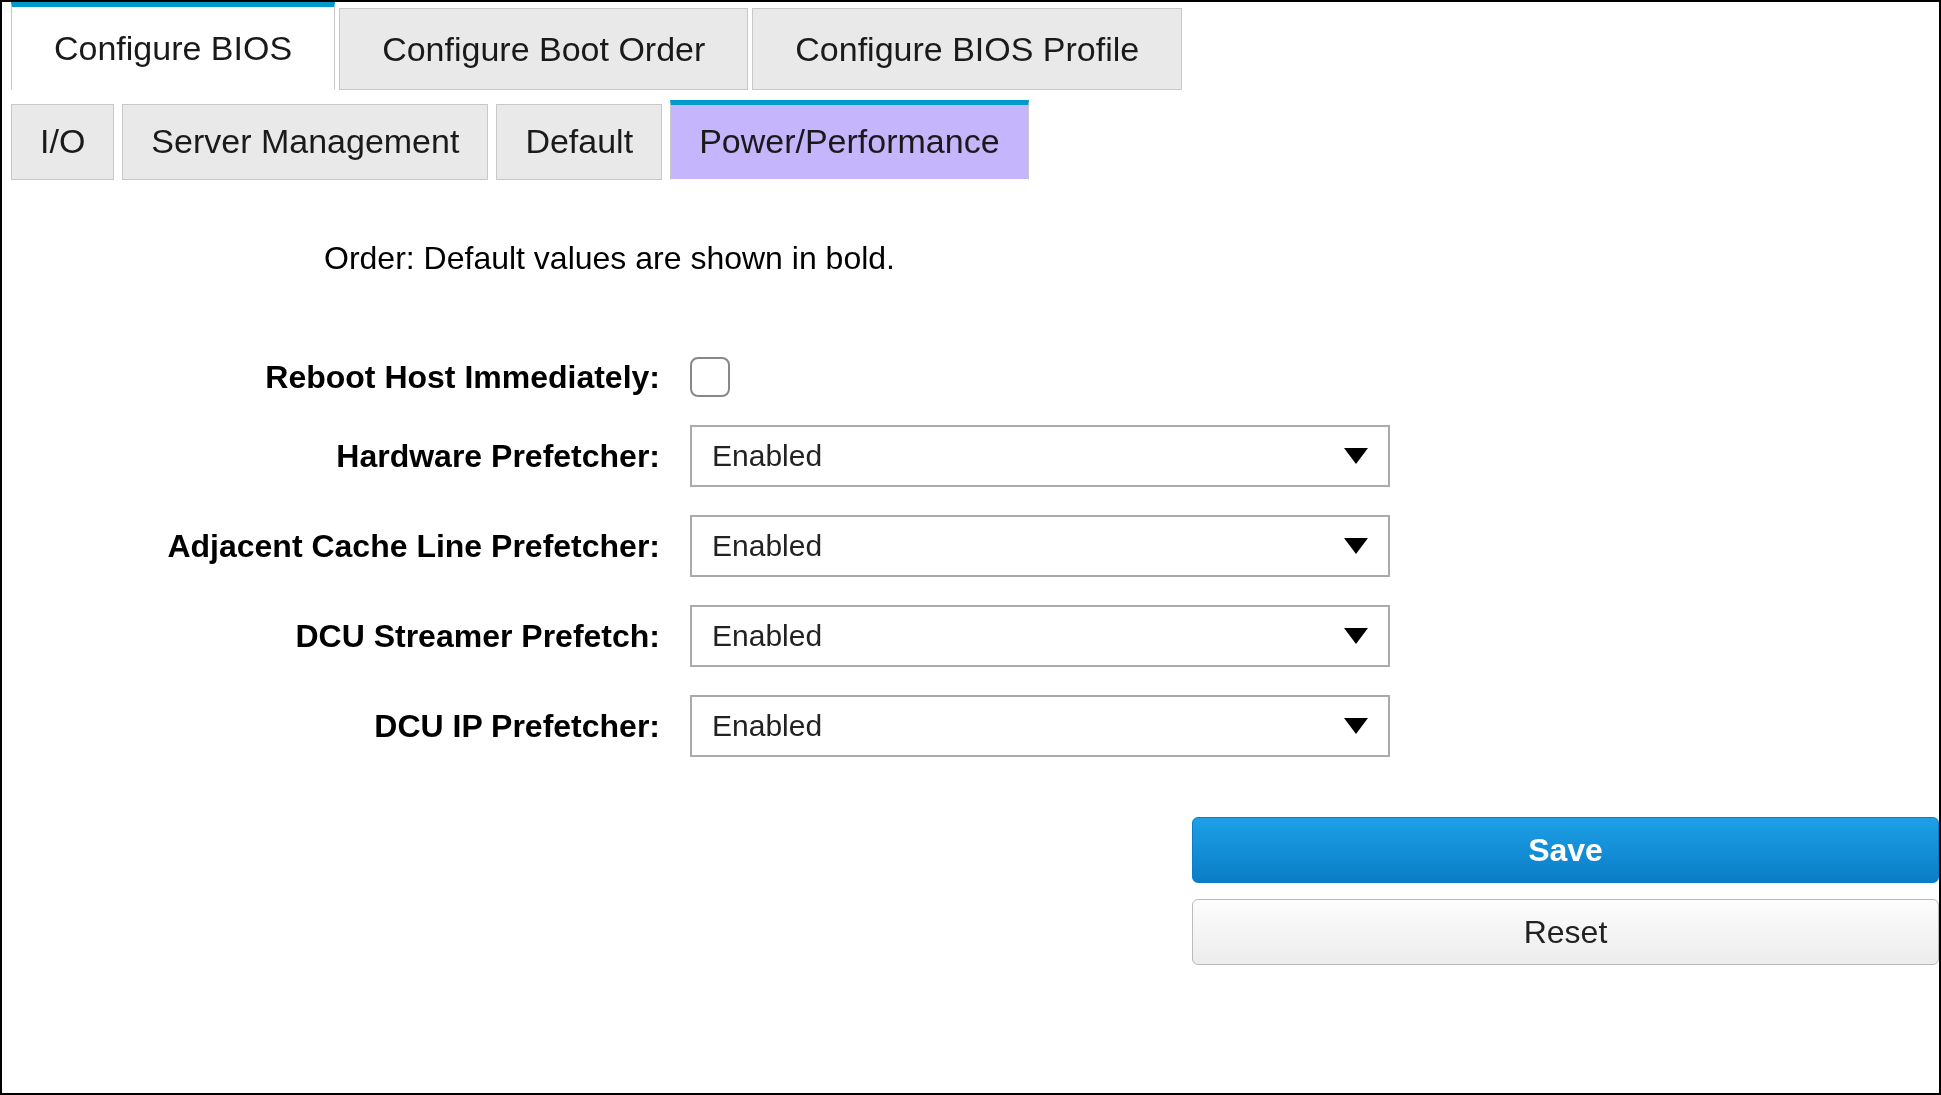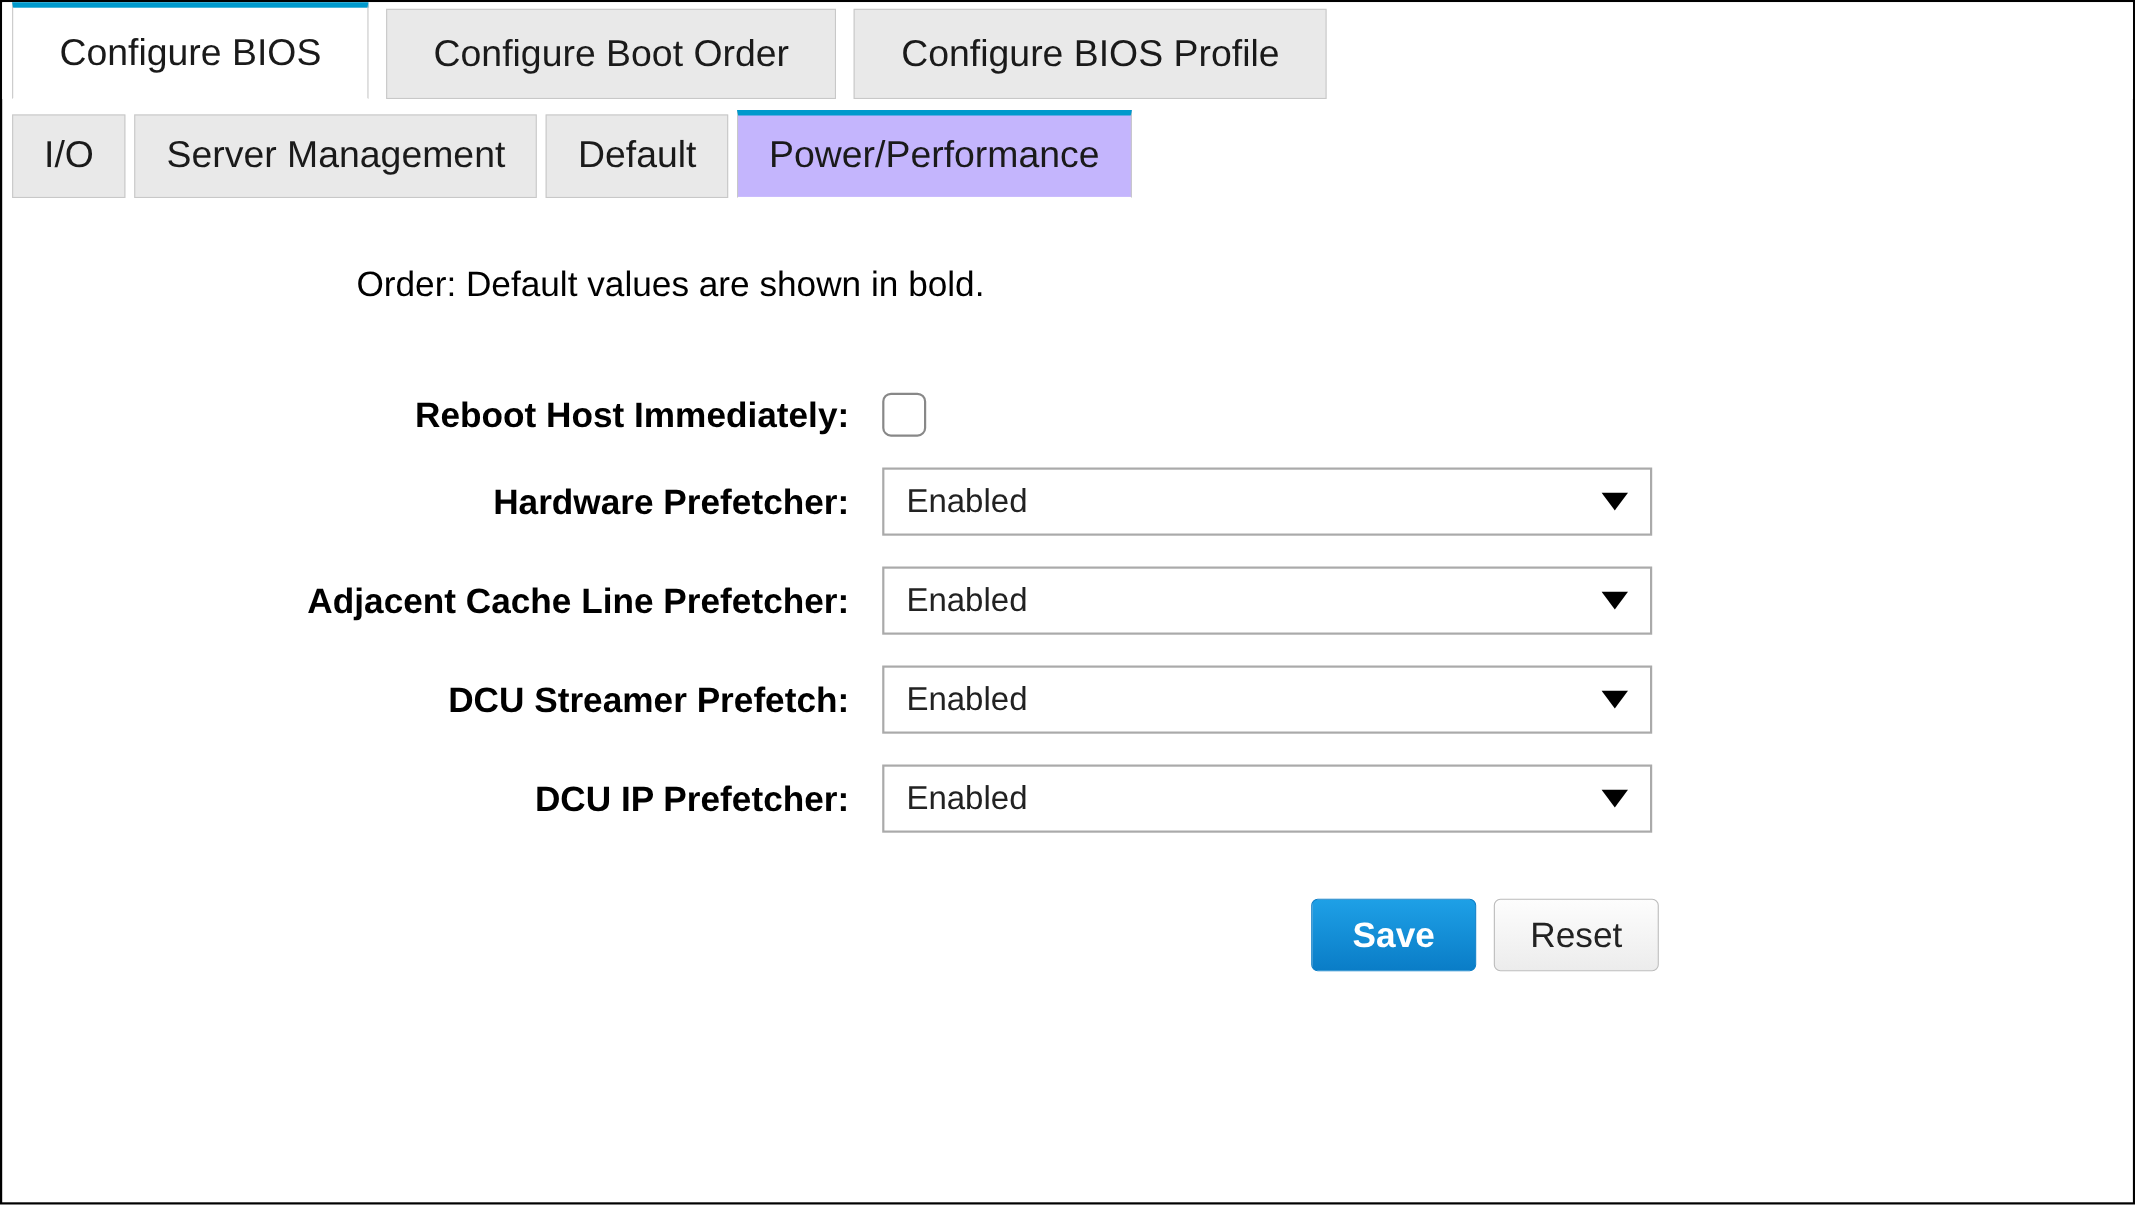--- a/index.html
+++ b/index.html
@@ -15,21 +15,21 @@
       position: relative;
       background: #fff;
     }
     
     .top-tabs {
       display: flex;
       border-top-width: 0;
       padding-left: 9px;
       padding-top: 0;
       background: #fff;
-      gap: 12px;
+      gap: 0;
       height: 88px;
       align-items: flex-end;
     }
     .top-tab {
       background: #e9e9e9;
       border: 1px solid #c8c8c8;
       padding: 20px 42px;
       font-size: 34px;
       color: #1a1a1a;
       cursor: pointer;
@@ -89,21 +89,21 @@
     }
     .form-area {
       padding-left: 0;
     }
     .form-row {
       display: flex;
       align-items: center;
       margin-bottom: 28px;
     }
     .form-label {
-      width: 800px;
+      width: 688px;
       text-align: right;
       font-size: 32px;
       font-weight: bold;
       color: #000;
       padding-right: 30px;
     }
     .form-control {
       display: flex;
       align-items: center;
     }
@@ -135,20 +135,21 @@
       border-left: 12px solid transparent;
       border-right: 12px solid transparent;
       border-top: 16px solid #000;
     }
     
     .button-row {
       display: flex;
       gap: 16px;
       margin-top: 60px;
       margin-left: 1190px;
+      flex-direction: column;
     }
     .btn {
       height: 66px;
       padding: 0 32px;
       font-size: 32px;
       border-radius: 6px;
       cursor: pointer;
       display: flex;
       align-items: center;
       justify-content: center;

